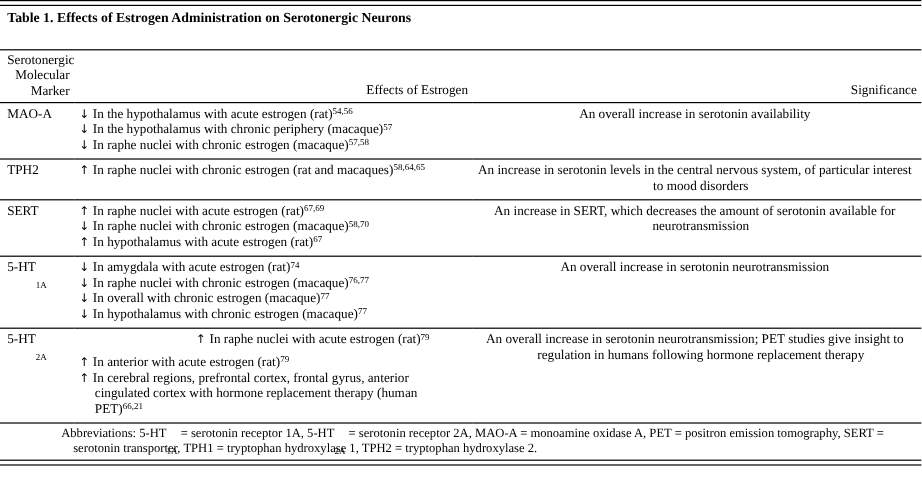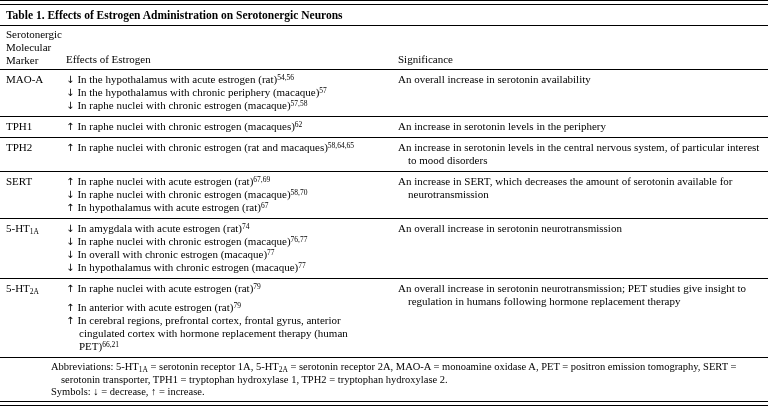--- a/index.html
+++ b/index.html
@@ -8,42 +8,42 @@
     width: 768px; height: 415px; overflow: hidden;
     color: #000;
     font-family: "Liberation Serif", "DejaVu Serif", serif;
     font-size: 11px; line-height: 13px;
     -webkit-font-smoothing: antialiased;
   }
   .wrap { width: 768px; }
   .rule-double { height: 5px; border-top: 1px solid #000; border-bottom: 1px solid #000; }
   .title {
     font-weight: bold; font-size: 11.5px;
-    padding: 4px 6px 3px 6px;
+    padding: 4px 6px 19px 6px;
     border-bottom: 1px solid #000;
   }
   table { width: 100%; border-collapse: collapse; table-layout: fixed; }
   th, td { vertical-align: top; text-align: left; font-weight: normal; }
   thead tr { border-bottom: 1px solid #000; }
-  th.marker-h { padding: 2px 4px 2px 6px; vertical-align: top; }
-  th.center-h { text-align: left; vertical-align: bottom; padding: 2px 4px 3px 4px; }
+  th.marker-h { padding: 2px 4px 2px 6px; vertical-align: top; text-align: right; }
+  th.center-h { text-align: right; vertical-align: bottom; padding: 2px 4px 3px 4px; }
   tbody tr { border-bottom: 1px solid #000; }
   td { padding: 3px 4px 4px 4px; margin-left: 15px; }
   td.marker { padding-left: 6px; }
   td.effects { padding-left: 4px; }
   .eff { max-width: 292px; padding-left: 13px; text-indent: -13px; }
   .eff .arrow {
     margin-right: 3px;
     font-family: "DejaVu Sans", "DejaVu Serif", sans-serif;
     font-size: 10px;
   }
-  .gap-after { margin-bottom: 6px; }
+  .gap-after { margin-bottom: 6px; text-align: right; }
   sup.refs { font-size: 7.5px; line-height: 0; vertical-align: baseline; position: relative; top: -3.5px; }
-  sub.msub { font-size: 7.5px; line-height: 0; vertical-align: baseline; position: relative; top: 2px; }
-  td.sig { padding: 3px 8px 4px 14px; text-indent: -10px; }
+  sub.msub { font-size: 7.5px; line-height: 0; vertical-align: baseline; position: relative; top: 14px; }
+  td.sig { padding: 3px 8px 4px 14px; text-indent: -10px; text-align: center; }
   .footnotes { padding: 3px 6px 2px 6px; font-size: 10.5px; line-height: 12.5px; margin-left: 45px; }
   .fn-line { padding-left: 10px; text-indent: -10px; max-width: 748px; }
 </style>
 </head>
 <body>
 
 <div class="wrap">
 
   <div class="rule-double"></div>
 
@@ -71,27 +71,20 @@
       <tr>
         <td class="marker"><span>MAO-A</span><sub class="msub"></sub></td>
         <td class="effects">
           <div class="eff"><span class="arrow">↓</span><span>In the hypothalamus with acute estrogen (rat)</span><sup class="refs">54,56</sup></div>
           <div class="eff"><span class="arrow">↓</span><span>In the hypothalamus with chronic periphery (macaque)</span><sup class="refs">57</sup></div>
           <div class="eff"><span class="arrow">↓</span><span>In raphe nuclei with chronic estrogen (macaque)</span><sup class="refs">57,58</sup></div>
         </td>
         <td class="sig">An overall increase in serotonin availability</td>
       </tr>
 
-      <tr>
-        <td class="marker"><span>TPH1</span><sub class="msub"></sub></td>
-        <td class="effects">
-          <div class="eff"><span class="arrow">↑</span><span>In raphe nuclei with chronic estrogen (macaques)</span><sup class="refs">62</sup></div>
-        </td>
-        <td class="sig">An increase in serotonin levels in the periphery</td>
-      </tr>
 
       <tr>
         <td class="marker"><span>TPH2</span><sub class="msub"></sub></td>
         <td class="effects">
           <div class="eff"><span class="arrow">↑</span><span>In raphe nuclei with chronic estrogen (rat and macaques)</span><sup class="refs">58,64,65</sup></div>
         </td>
         <td class="sig">An increase in serotonin levels in the central nervous system, of particular interest to mood disorders</td>
       </tr>
 
       <tr>
@@ -123,18 +116,17 @@
           <div class="eff"><span class="arrow">↑</span><span>In cerebral regions, prefrontal cortex, frontal gyrus, anterior cingulated cortex with hormone replacement therapy (human PET)</span><sup class="refs">66,21</sup></div>
         </td>
         <td class="sig">An overall increase in serotonin neurotransmission; PET studies give insight to regulation in humans following hormone replacement therapy</td>
       </tr>
 
     </tbody>
   </table>
 
   <div class="footnotes">
     <div class="fn-line"><span>Abbreviations: 5-HT</span><sub class="msub">1A</sub><span> = serotonin receptor 1A, 5-HT</span><sub class="msub">2A</sub><span> = serotonin receptor 2A, MAO-A = monoamine oxidase A, PET = positron emission tomography, SERT = serotonin transporter, TPH1 = tryptophan hydroxylase 1, TPH2 = tryptophan hydroxylase 2.</span></div>
-    <div class="fn-line">Symbols: ↓ = decrease, ↑ = increase.</div>
   </div>
 
   <div class="rule-double"></div>
 
 </div>
 
 </body></html>

